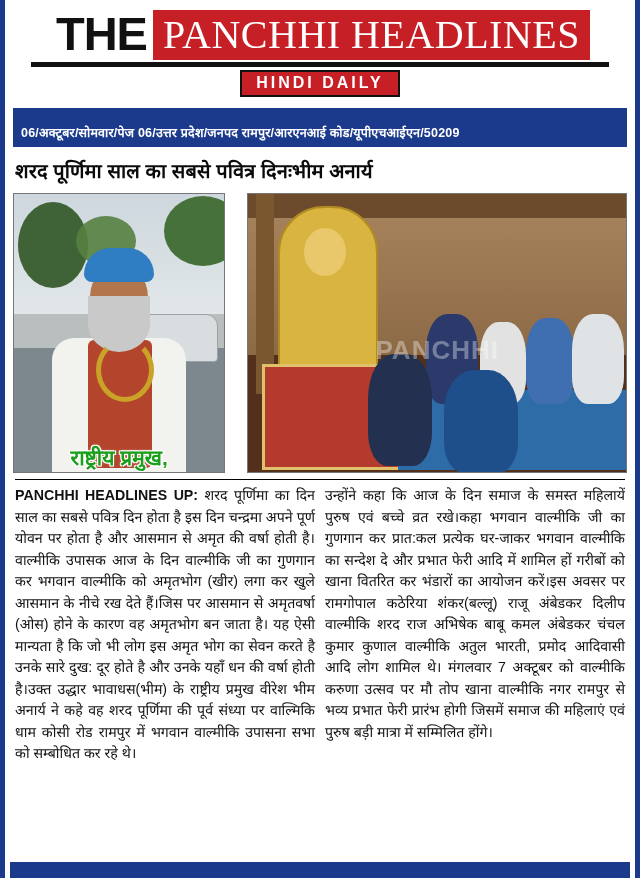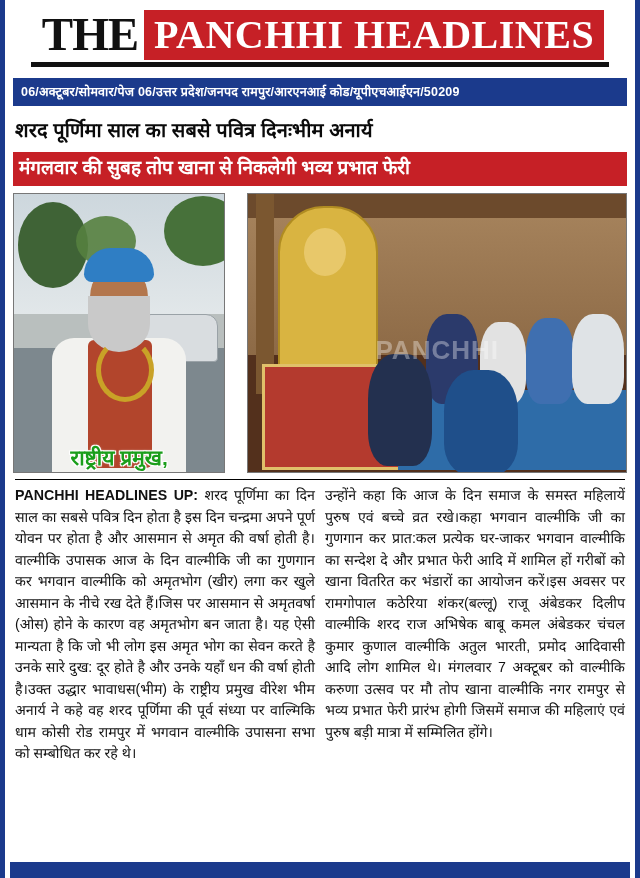--- a/index.html
+++ b/index.html
@@ -23,33 +23,33 @@
     padding:10px 12px 4px 12px;
     text-align:center;
   }
   .mast-row{
     display:flex;
     align-items:stretch;
     justify-content:center;
     gap:0;
   }
   .mast-the{
-    font-family:Liberation Serif, serif;
+    font-family:Liberation Sans, sans-serif;
     font-weight:bold;
     font-size:47px;
     line-height:48px;
     letter-spacing:-1px;
     color:#111;
     padding:0 6px 0 6px;
   }
   .mast-name{
     background:#c62026;
     color:#ffffff;
     font-family:"Liberation Serif", serif;
-    font-weight:bold;
+    font-weight:normal;
     font-size:40px;
     line-height:50px;
     letter-spacing:0.5px;
     padding:0 10px;
     white-space:nowrap;
   }
   .mast-rule{
     height:5px;
     background:#111;
     margin:2px 14px 0 14px;
@@ -69,21 +69,21 @@
     padding:2px 14px 3px 14px;
     border:2px solid #111;
   }
   
   .infobar{
     margin:7px 8px 0 8px;
     background:#1b3a8c;
     color:#fff;
     font-size:12.5px;
     font-weight:bold;
-    padding:5px 8px 6px 8px;
+    padding:16px 8px 6px 8px;
     letter-spacing:0.2px;
   }
   
   .headline{
     margin:9px 10px 0 10px;
     font-size:20px;
     font-weight:bold;
     color:#0a0a0a;
     line-height:30px;
     letter-spacing:0.1px;
@@ -182,26 +182,28 @@
 <body>
 
 <div class="page">
 
   <div class="masthead">
     <div class="mast-row">
       <div class="mast-the">THE</div>
       <div class="mast-name">PANCHHI HEADLINES</div>
     </div>
     <div class="mast-rule"></div>
+    <div class="mast-sub-wrap">
+      <div class="mast-sub">HINDI DAILY</div>
+    </div>
   </div>
 
   <div class="infobar">06/अक्टूबर/सोमवार/पेज 06/उत्तर प्रदेश/जनपद रामपुर/आरएनआई कोड/यूपीएचआईएन/50209</div>
 
   <div class="headline">शरद पूर्णिमा साल का सबसे पवित्र दिनःभीम अनार्य</div>
-  <div class="subheadline">मंगलवार की सुबह तोप खाना से निकलेगी भव्य प्रभात फेरी</div>
 
   <div class="photos">
 
     <div class="photo left">
       <div class="sky"></div>
       <div class="ground"></div>
       <div class="tree t1"></div>
       <div class="tree t2"></div>
       <div class="tree t3"></div>
       <div class="wall"></div>

